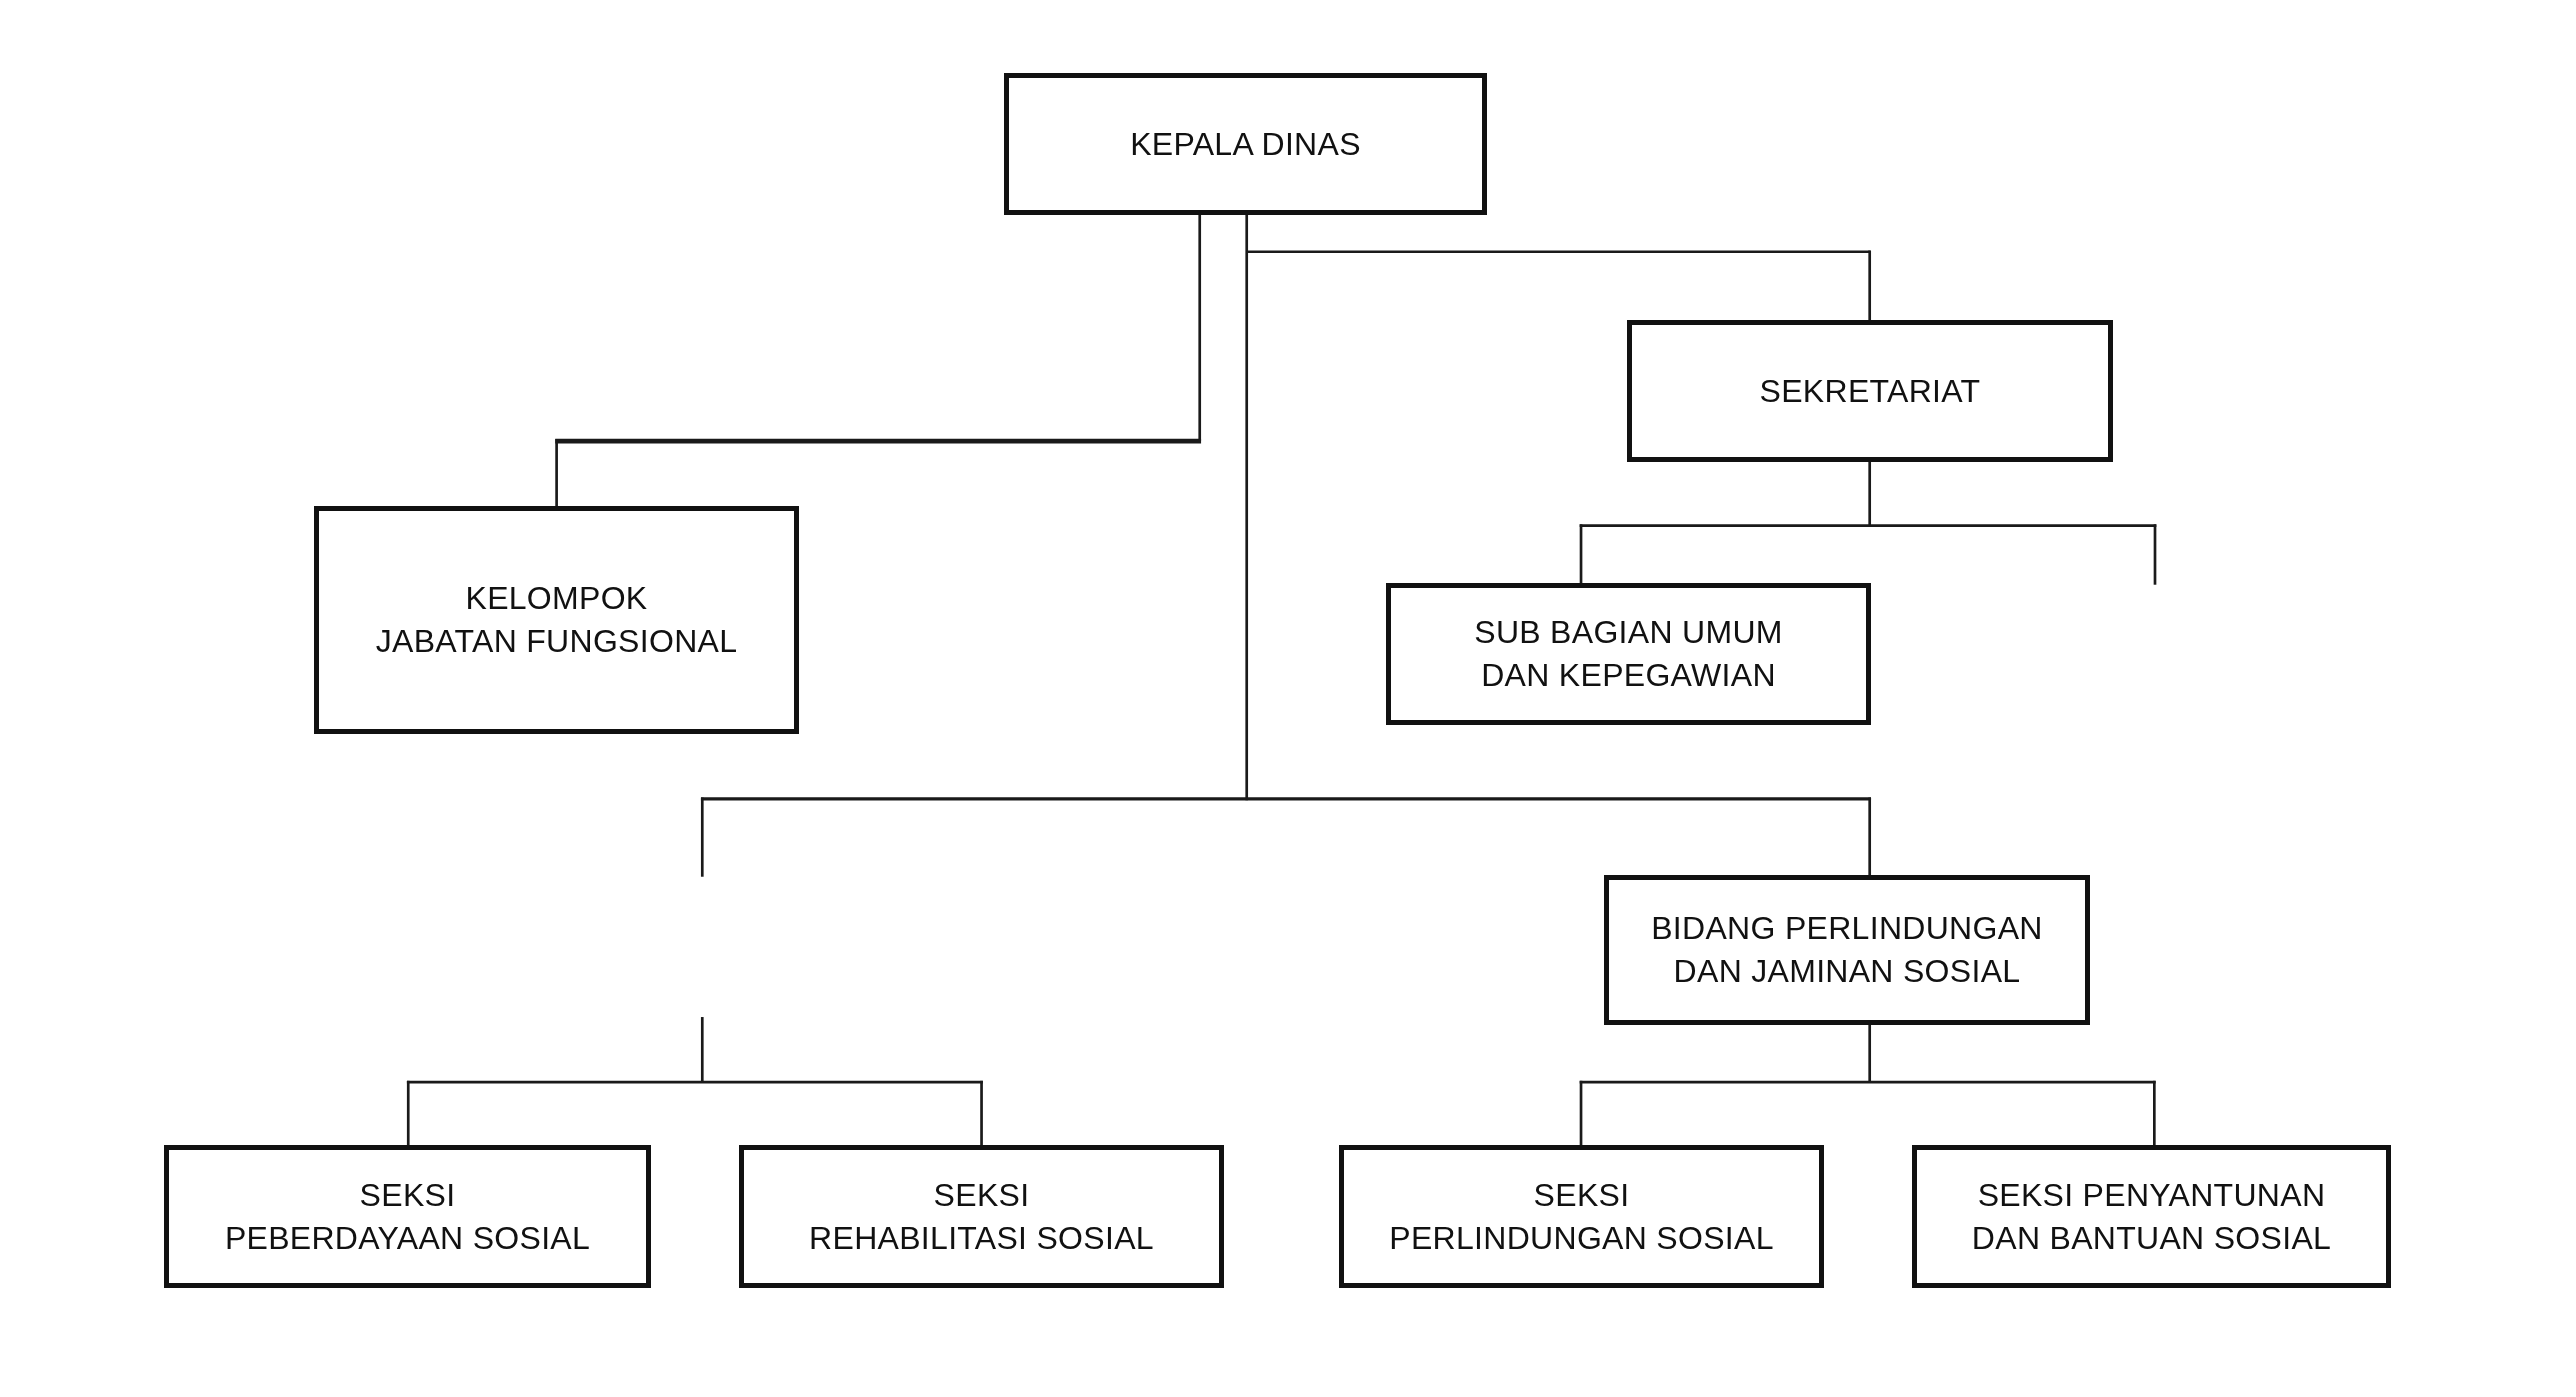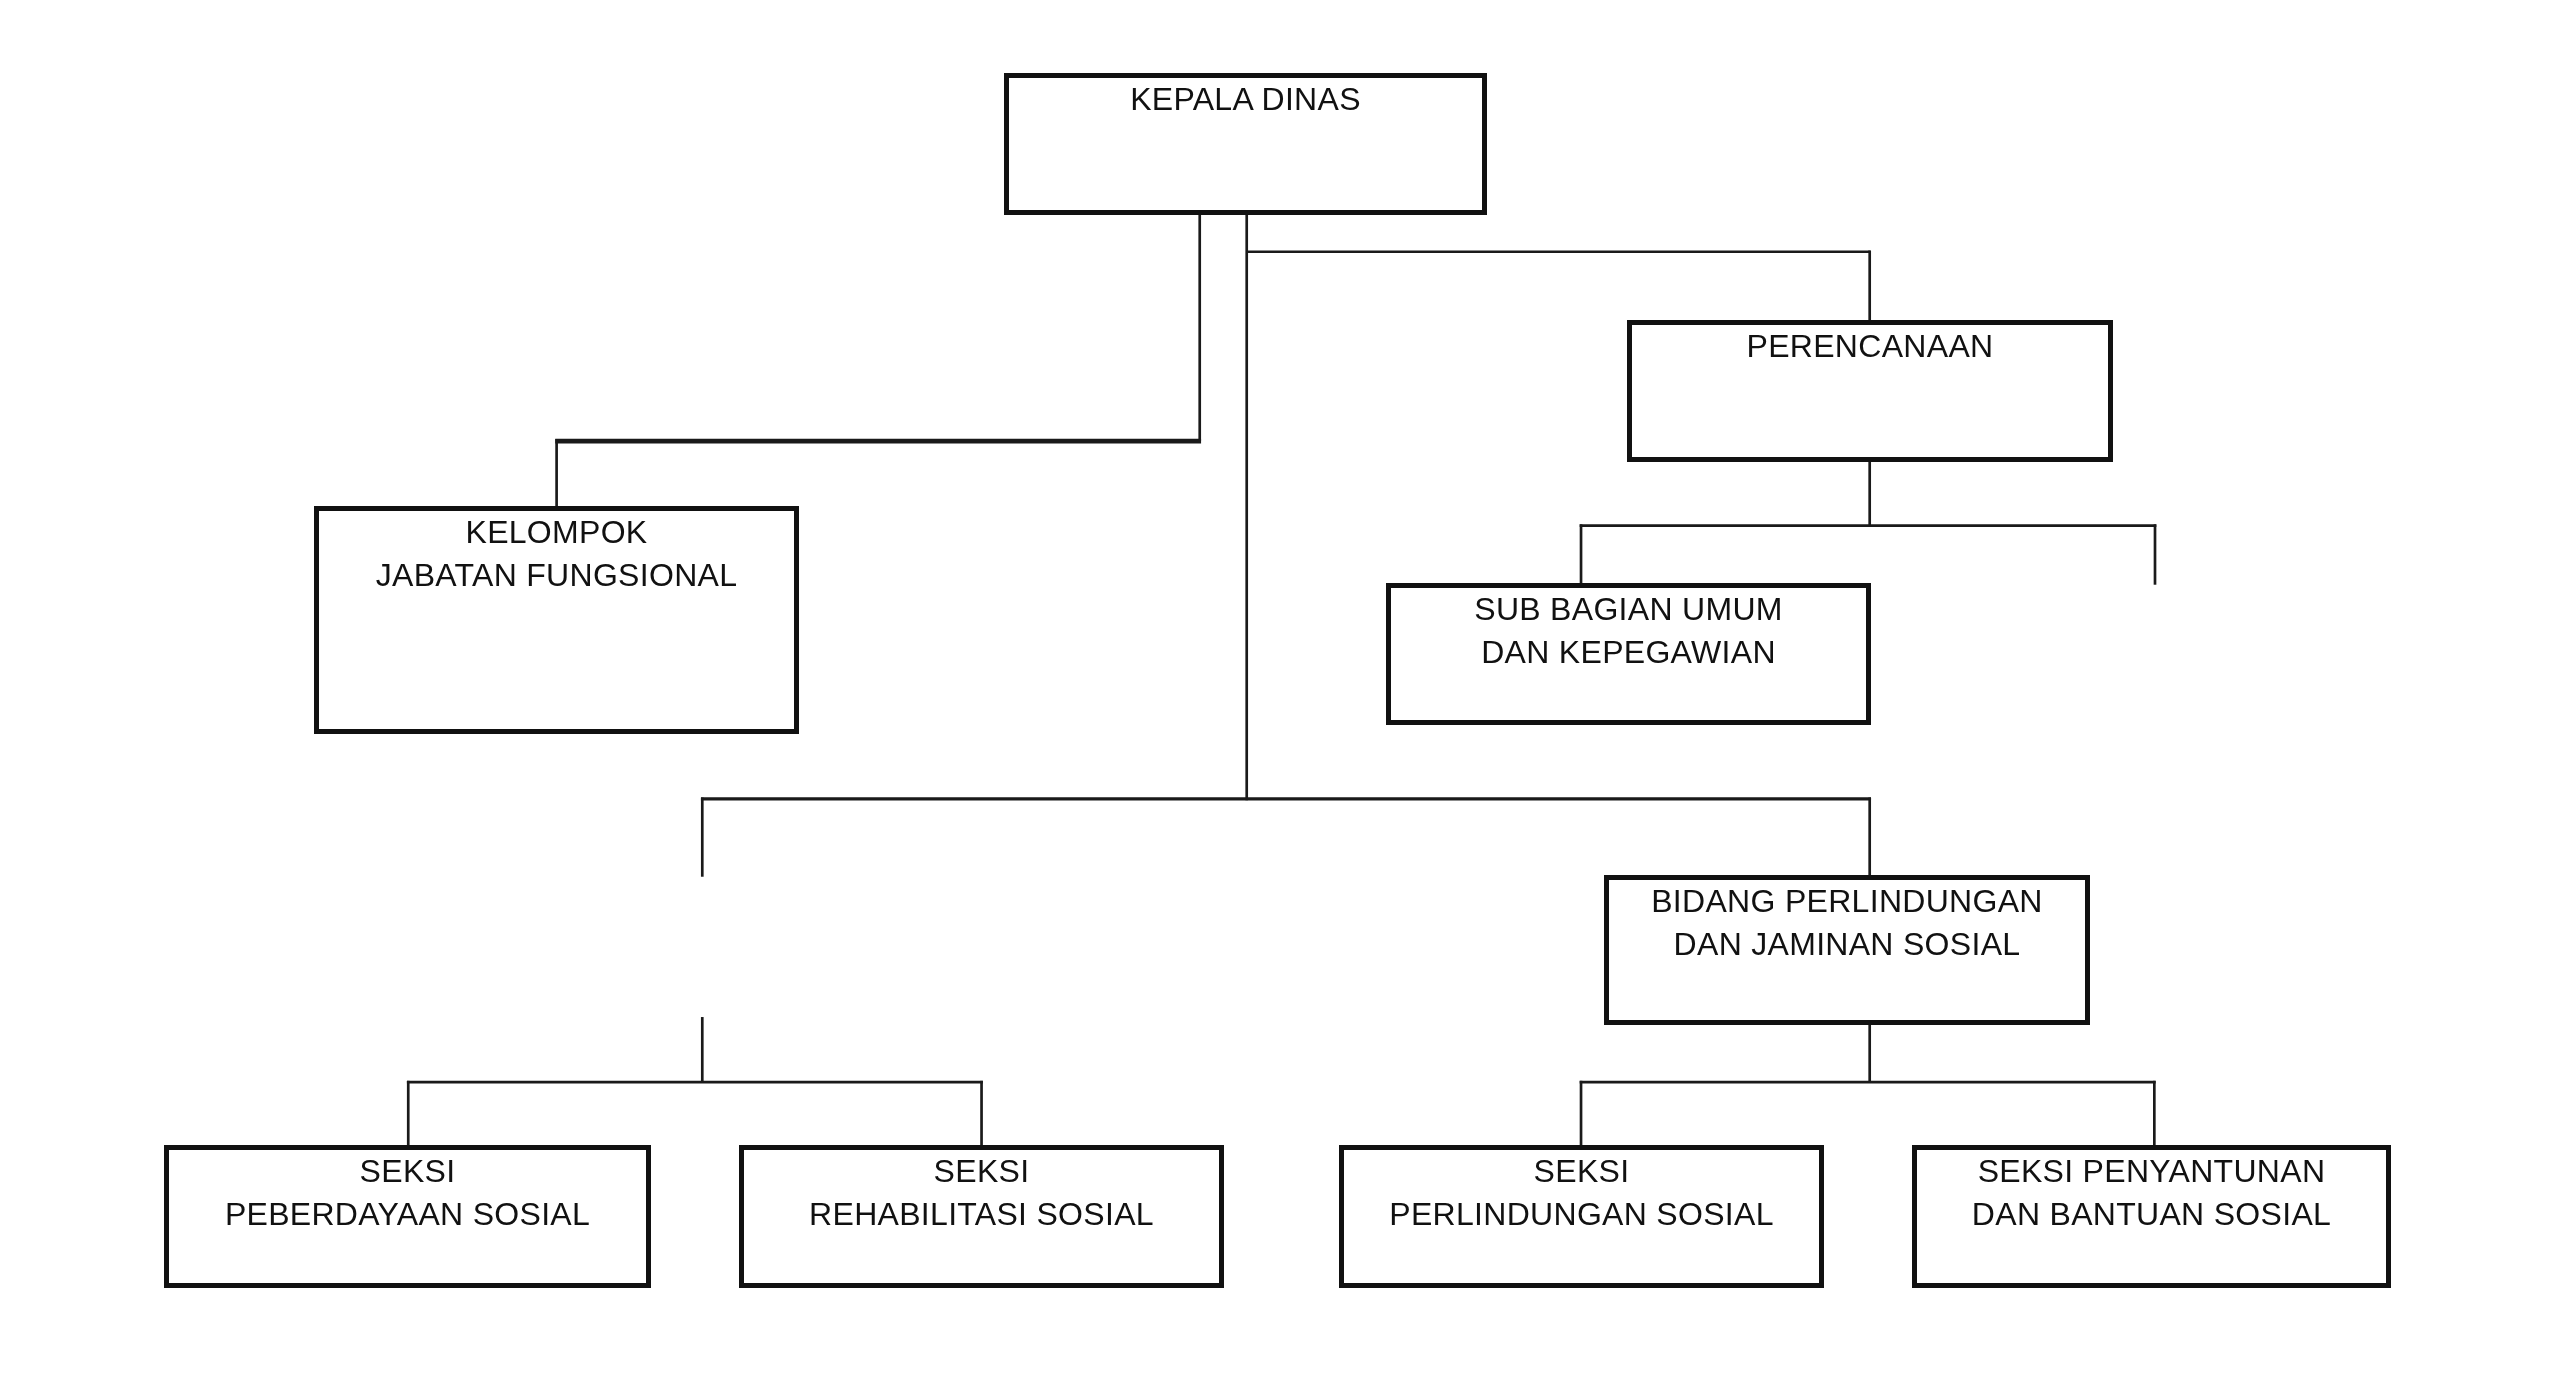--- a/index.html
+++ b/index.html
@@ -21,20 +21,21 @@
     top: 0;
     width: 2576px;
     height: 1397px;
   }
   .node {
     position: absolute;
     box-sizing: border-box;
     border: 5.4px solid #111111;
     background: #ffffff;
     display: flex;
+    align-items: center;
     justify-content: center;
     text-align: center;
   }
   .node .label {
     white-space: pre-line;
     font-size: 32px;
     line-height: 43px;
     color: #111111;
     letter-spacing: 0.3px;
     padding: 0 13.4px;
@@ -79,21 +80,21 @@
   <div class="node" style="left:1004px; top:73px; width:483px; height:142px;">
     <span class="label">KEPALA DINAS</span>
   </div>
 
   <div class="node" style="left:314px; top:506px; width:485px; height:228px;">
     <span class="label">KELOMPOK
 JABATAN FUNGSIONAL</span>
   </div>
 
   <div class="node" style="left:1627px; top:320px; width:486px; height:142px;">
-    <span class="label">PERENCANAAN</span>
+    <span class="label">SEKRETARIAT</span>
   </div>
 
   <div class="node" style="left:1386px; top:583px; width:485px; height:142px;">
     <span class="label">SUB BAGIAN UMUM
 DAN KEPEGAWIAN</span>
   </div>
 
 
 
   <div class="node" style="left:1604px; top:875px; width:486px; height:150px;">

